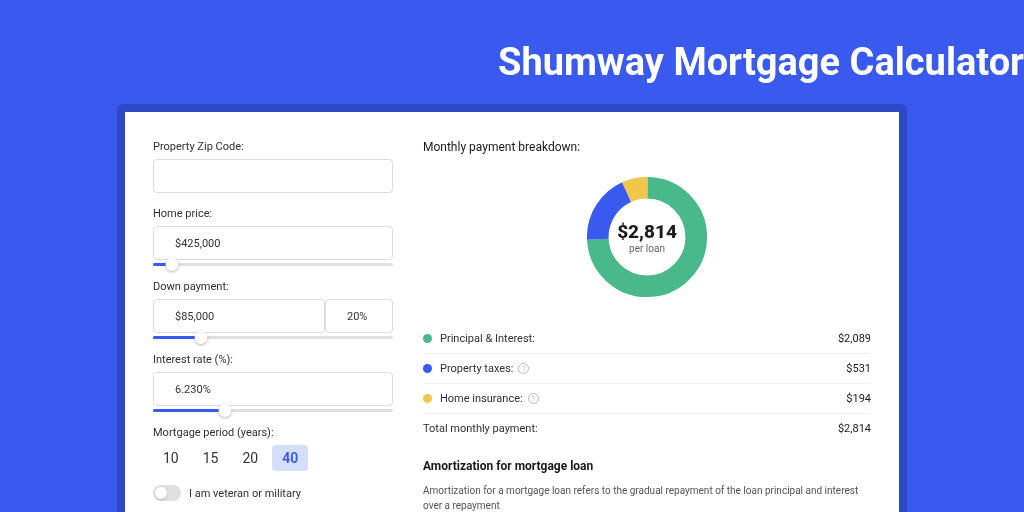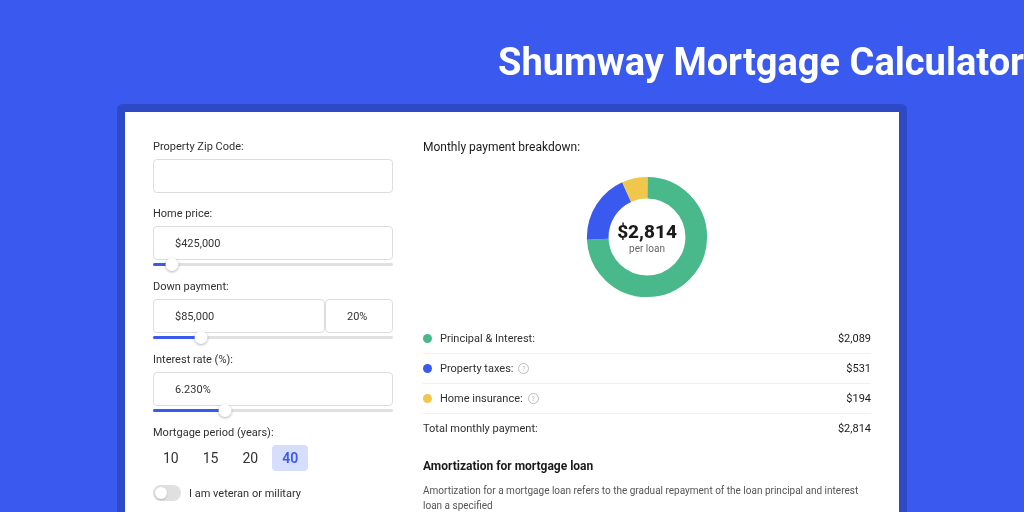--- a/index.html
+++ b/index.html
@@ -150,19 +150,19 @@
             </span>
             <span class="legend-val">$194</span>
           </div>
           <div class="legend-row total">
             <span class="legend-label" style="margin-left:0">Total monthly payment:</span>
             <span class="legend-val">$2,814</span>
           </div>
         </div>
 
         <div class="amort-title">Amortization for mortgage loan</div>
-        <div class="amort-text">Amortization for a mortgage loan refers to the gradual repayment of the loan principal and interest loan a specified</div>
+        <div class="amort-text">Amortization for a mortgage loan refers to the gradual repayment of the loan principal and interest over a repayment</div>
 
       </div>
 
     </div>
   </div>
 </div>
 
 </body></html>

